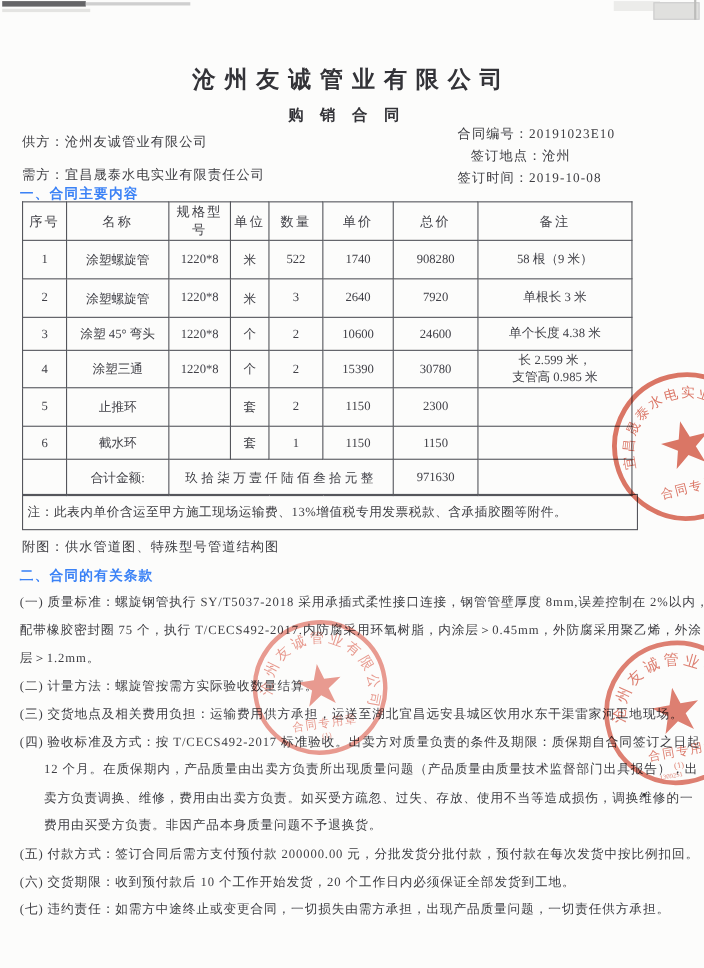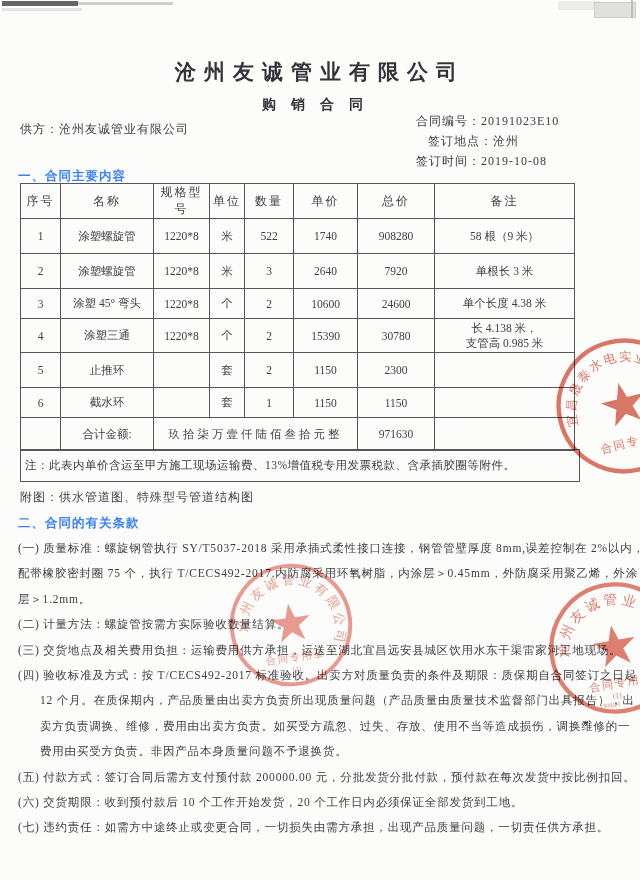--- a/index.html
+++ b/index.html
@@ -67,20 +67,21 @@
   <div class="artifact a3"></div>
   <div class="artifact a4"></div>
   <div class="artifact a5"></div>
   <div class="artifact a6"></div>
   <div class="artifact a7"></div>
 
   <div class="doc-title">沧州友诚管业有限公司</div>
   <div class="doc-subtitle">购销合同</div>
 
   <div class="meta m-supplier">供方：沧州友诚管业有限公司</div>
+  <div class="meta m-buyer">需方：宜昌晟泰水电实业有限责任公司</div>
   <div class="meta m-no">合同编号：20191023E10</div>
   <div class="meta m-place">签订地点：沧州</div>
   <div class="meta m-date">签订时间：2019-10-08</div>
 
   <div class="sec-title s1">一、合同主要内容</div>
 
   <table class="items">
     <colgroup>
       <col style="width:40px">
         <col style="width:93px">
@@ -135,21 +136,21 @@
           <td class="remark">单个长度 4.38 米</td>
         </tr>
         <tr style="height: 34px;">
           <td>4</td>
           <td>涂塑三通</td>
           <td>1220*8</td>
           <td>个</td>
           <td>2</td>
           <td>15390</td>
           <td>30780</td>
-          <td class="remark">长 4.138 米，
+          <td class="remark">长 2.599 米，
 支管高 0.985 米</td>
         </tr>
         <tr style="height: 35px;">
           <td>5</td>
           <td>止推环</td>
           <td></td>
           <td>套</td>
           <td>2</td>
           <td>1150</td>
           <td>2300</td>

